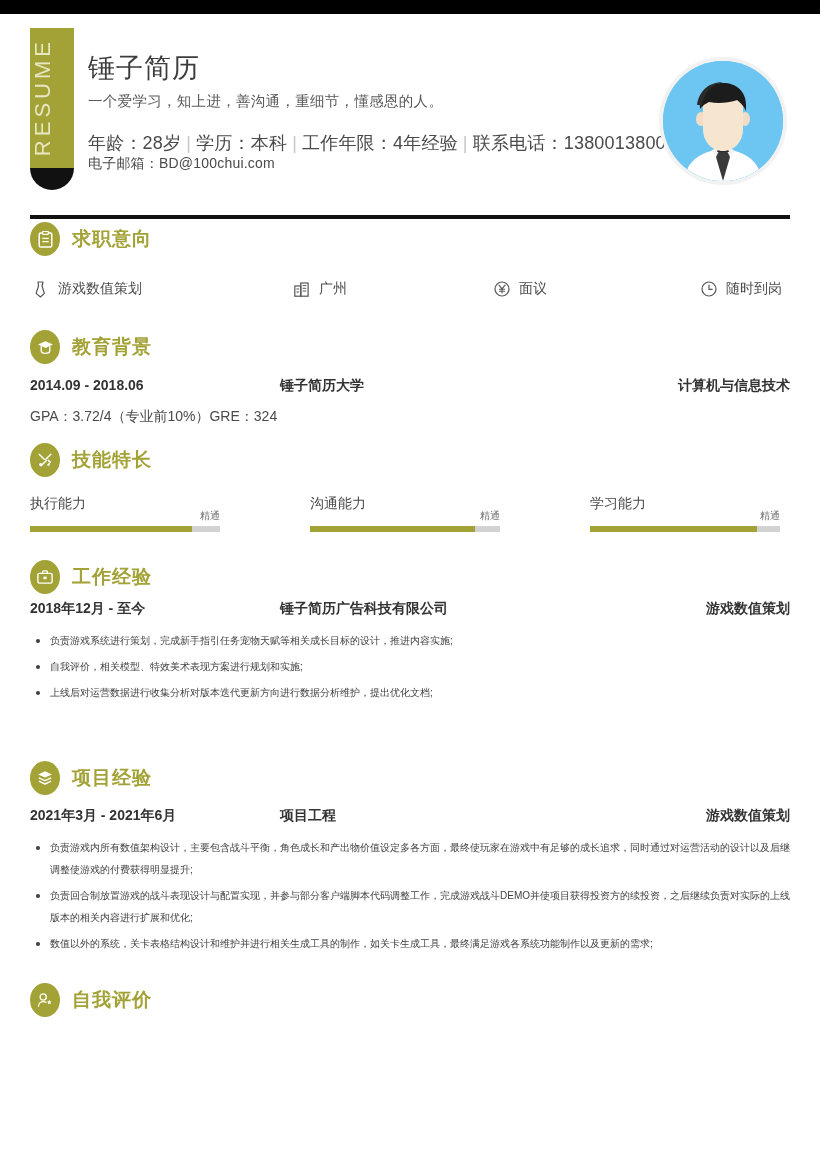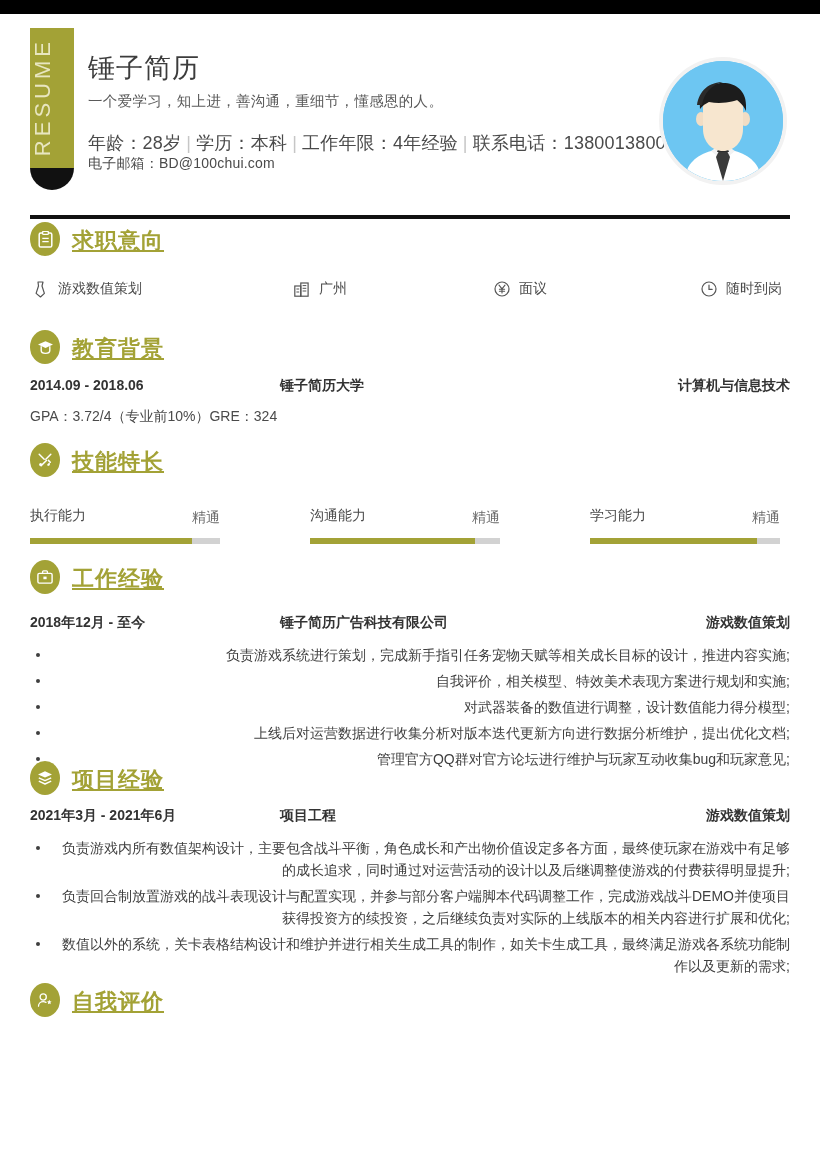--- a/index.html
+++ b/index.html
@@ -73,50 +73,50 @@
   .section { position:absolute; left:30px; width:760px; }
   .sec-head { position:relative; height:40px; }
   .sec-icon {
     position:absolute; left:0; top:0; width:30px; height:34px;
     background:#a3a236; border-radius:50%;
     display:flex; align-items:center; justify-content:center;
   }
   .sec-icon svg { display:block; }
   .sec-title {
     position:absolute; left:42px; top:4px;
-    font-size:22px; font-weight:bold; color:#a3a236; letter-spacing:1px;text-decoration:underline;
+    font-size:19px; font-weight:bold; color:#a3a236; letter-spacing:1px;
   }
 
   
   .intent-row { position:relative; height:26px; margin-top:14px; }
   .intent-item { position:absolute; display:flex; align-items:center; gap:9px; }
   .intent-item .txt { font-size:14px; color:#4a4a4a; }
   .intent-item .ico { width:17px; height:17px; display:flex; align-items:center; justify-content:center; }
 
   
   .three-col { position:relative; height:20px; }
   .three-col .c1 { position:absolute; left:0;   font-size:14px; font-weight:bold; color:#333; }
   .three-col .c2 { position:absolute; left:250px; font-size:14px; font-weight:bold; color:#333; }
   .three-col .c3 { position:absolute; right:0;  font-size:14px; font-weight:bold; color:#333; text-align:right; }
   .sub-line { font-size:14px; color:#4a4a4a; margin-top:11px; }
 
   
-  .skills { position:relative; height:62px; margin-top:24px; }
+  .skills { position:relative; height:62px; margin-top:12px; }
   .skill { position:absolute; width:190px; }
   .skill .row { position:relative; height:20px; }
   .skill .label { position:absolute; left:0; top:0; font-size:14px; color:#4a4a4a; }
-  .skill .level { position:absolute; right:0; top:2px; font-size:14px; color:#6b6b6b; }
+  .skill .level { position:absolute; right:0; top:14px; font-size:10px; color:#6b6b6b; }
   .skill .track { position:absolute; left:0; top:31px; width:190px; height:6px; background:#d2d2d2; }
   .skill .fill  { position:absolute; left:0; top:31px; height:6px; background:#a3a236; }
 
   
   .bullets { margin-top:10px; list-style:none; }
   .bullets li {
     position:relative; padding-left:20px;
-    font-size:14px; color:#3f3f3f; line-height:22px; margin-bottom:4px;text-align:right;
+    font-size:10px; color:#3f3f3f; line-height:22px; margin-bottom:4px;
   }
   .bullets li::before {
     content:""; position:absolute; left:6px; top:9px;
     width:4px; height:4px; border-radius:50%; background:#3f3f3f;
   }
   .para {
     margin-top:14px; font-size:14px; color:#3f3f3f; line-height:25px; text-align:justify;
   }
 </style>
 </head>
@@ -293,32 +293,30 @@
       <div class="sec-icon">
         <svg width="16" height="14" viewBox="0 0 16 14">
           <rect x="0.9" y="3.4" width="14.2" height="9.7" rx="1.4" fill="none" stroke="#fff" stroke-width="1.4"></rect>
           <path d="M5.6 3.2V1.8c0-.5.4-.9.9-.9h3c.5 0 .9.4.9.9v1.4" fill="none" stroke="#fff" stroke-width="1.3"></path>
           <rect x="6.4" y="6.6" width="3.2" height="2.6" fill="#fff"></rect>
         </svg>
       </div>
       <div class="sec-title">工作经验</div>
     </div>
 
-    <div class="three-col" style="margin-top:14px;">
+    <div class="three-col" style="">
       <span class="c1">2018年12月 - 至今</span>
       <span class="c2">锤子简历广告科技有限公司</span>
       <span class="c3">游戏数值策划</span>
     </div>
 
     <ul class="bullets">
       <li>负责游戏系统进行策划，完成新手指引任务宠物天赋等相关成长目标的设计，推进内容实施;</li>
       <li>自我评价，相关模型、特效美术表现方案进行规划和实施;</li>
-      <li>对武器装备的数值进行调整，设计数值能力得分模型;</li>
       <li>上线后对运营数据进行收集分析对版本迭代更新方向进行数据分析维护，提出优化文档;</li>
-      <li>管理官方QQ群对官方论坛进行维护与玩家互动收集bug和玩家意见;</li>
     </ul>
   </div>
 
   <div class="section" style="top:761px;">
     <div class="sec-head">
       <div class="sec-icon">
         <svg width="16" height="16" viewBox="0 0 16 16">
           <path d="M8 1.2L15 4.4 8 7.6 1 4.4z" fill="#fff"></path>
           <path d="M1.8 7.9L8 10.7l6.2-2.8" fill="none" stroke="#fff" stroke-width="1.4" stroke-linejoin="round"></path>
           <path d="M1.8 11.2L8 14l6.2-2.8" fill="none" stroke="#fff" stroke-width="1.4" stroke-linejoin="round"></path>

